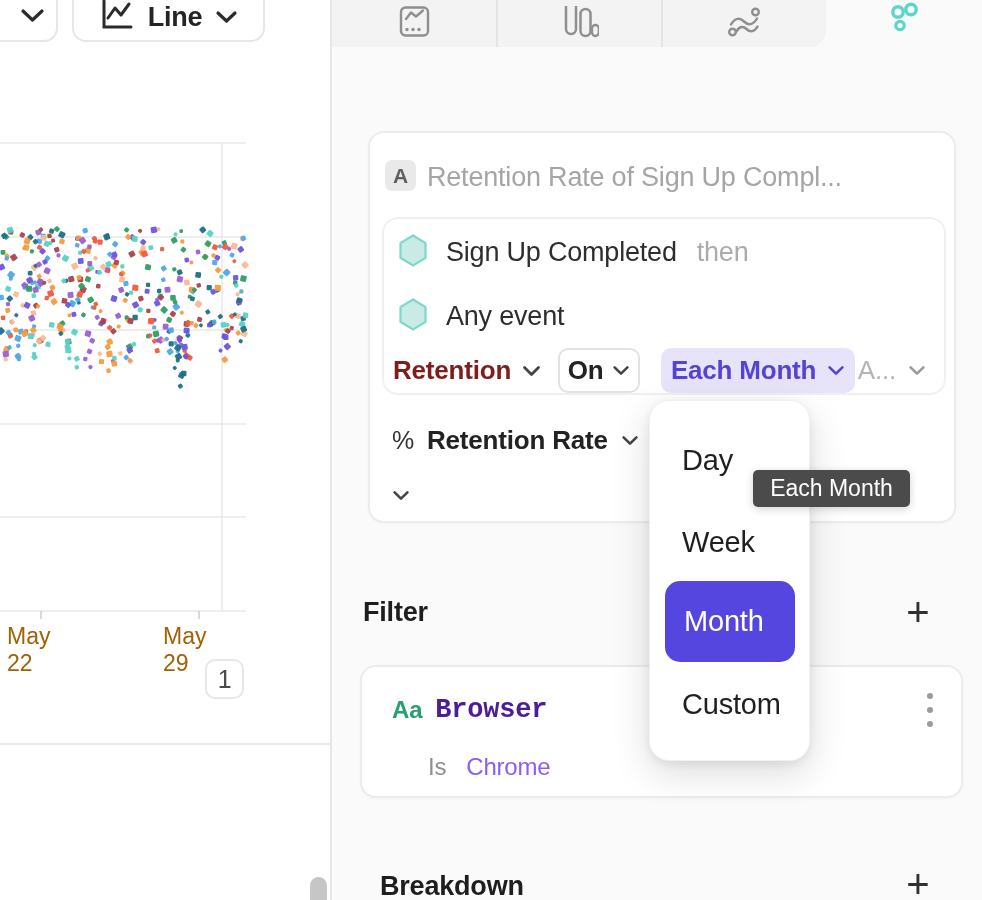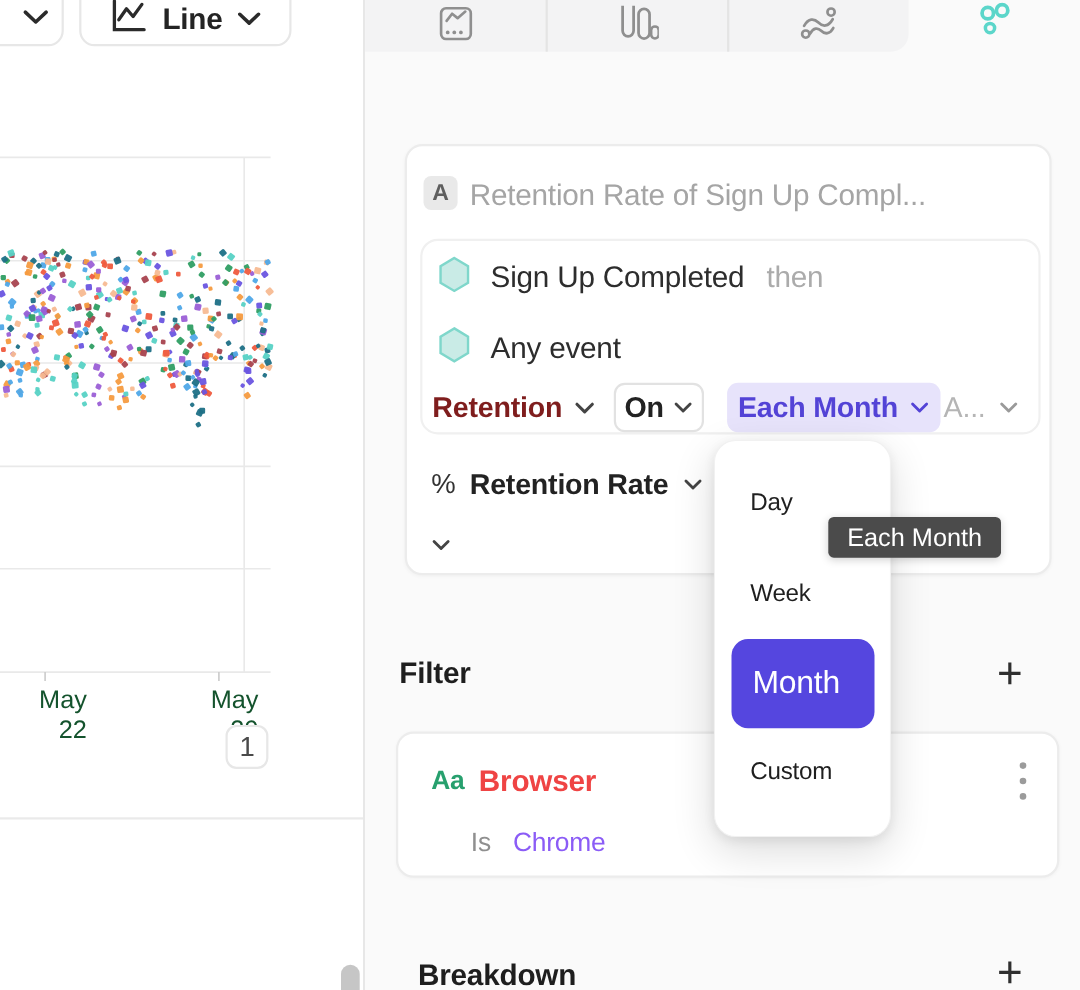--- a/index.html
+++ b/index.html
@@ -25,21 +25,21 @@
   .btn-partial{left:-30px;top:-16px;width:88px;height:58px;}
   .btn-partial .chev{position:absolute;left:48px;top:22px;color:#2b2b2b;}
   .btn-line{left:72px;top:-16px;width:193px;height:58px;}
   .btn-line .inner{
     position:absolute;left:0;right:0;bottom:4px;height:38px;
     display:flex;align-items:center;justify-content:center;gap:13px;
   }
   .btn-line .lbl{font-size:27px;font-weight:700;color:#242424;}
   .chev{display:inline-flex;align-items:center;}
   .chart-svg{left:0;top:0;}
-  .axis-label{top:623px;width:72px;text-align:right;font-size:23px;color:#14532d;letter-spacing:0;}
+  .axis-label{top:623px;width:72px;text-align:left;font-size:23px;color:#a16207;letter-spacing:0;}
   .page-btn{
     left:205px;top:659px;width:39px;height:40px;border:2px solid #e7e7e7;border-radius:10px;
     background:#fff;display:flex;align-items:center;justify-content:center;
     font-size:25px;color:#4a4a4a;
   }
   .h-divider{left:0;top:743px;width:331px;height:2px;background:#eaeaea;}
   .scroll-thumb{left:310px;top:877px;width:17px;height:27px;background:#c6c6c6;border-radius:9px 9px 0 0;}
   .v-divider{left:330px;top:0;width:2px;height:900px;background:#e7e7e7;}
 
   
@@ -86,33 +86,33 @@
   .section-title{font-size:27px;font-weight:700;color:#1e1e1e;}
   .plus-btn{
     width:40px;height:40px;display:flex;align-items:center;justify-content:center;
     font-size:40px;font-weight:300;color:#2f2f2f;line-height:1;letter-spacing:0;
   }
   .filter-title{left:31px;top:597px;}
   .filter-plus{left:566px;top:592px;}
   .browser-card{left:28px;top:665px;width:603px;height:133px;}
   .bc-row1{position:absolute;left:30px;top:26px;height:34px;display:flex;align-items:center;gap:13px;}
   .aa{font-size:24px;font-weight:700;color:var(--green);}
-  .prop{font-size:27px;font-weight:600;color:#ef4444;}
+  .prop{font-size:27px;font-weight:600;color:#4c1d95;font-family:Liberation Mono, monospace;}
   .bc-row2{position:absolute;left:66px;top:85px;height:30px;display:flex;align-items:center;gap:20px;font-size:24px;}
   .op{color:#8f8f8f;} .val{color:#8b5cf6;}
   .kebab{position:absolute;left:560px;top:24px;width:16px;height:38px;display:flex;flex-direction:column;align-items:center;justify-content:space-between;padding:2px 0;}
   .kebab i{width:6px;height:6px;border-radius:50%;background:#9b9b9b;}
   .breakdown-title{left:48px;top:871px;}
   .breakdown-plus{left:566px;top:864px;}
 
   .popup{
     left:317px;top:400px;width:161px;height:361px;background:#fff;border:1px solid #f1f1f1;
     border-radius:20px;box-shadow:0 12px 38px rgba(0,0,0,.14),0 3px 10px rgba(0,0,0,.07);z-index:20;
   }
-  .menu-item{position:absolute;left:32px;font-size:22px;color:#1f1f1f;white-space:nowrap;}
+  .menu-item{position:absolute;left:32px;font-size:29px;color:#1f1f1f;white-space:nowrap;}
   .menu-selected{
     position:absolute;left:15px;top:180px;width:130px;height:81px;border-radius:15px;background:var(--accent);
     display:flex;align-items:center;padding-left:19px;font-size:29px;color:#fff;font-weight:500;
   }
   .tooltip{
     left:421px;top:470px;width:157px;height:37px;background:var(--tooltip-bg);border-radius:5px;
     display:flex;align-items:center;justify-content:center;color:#fff;font-size:23px;z-index:30;
     box-shadow:0 2px 8px rgba(0,0,0,.18);letter-spacing:0;
   }
 </style>

